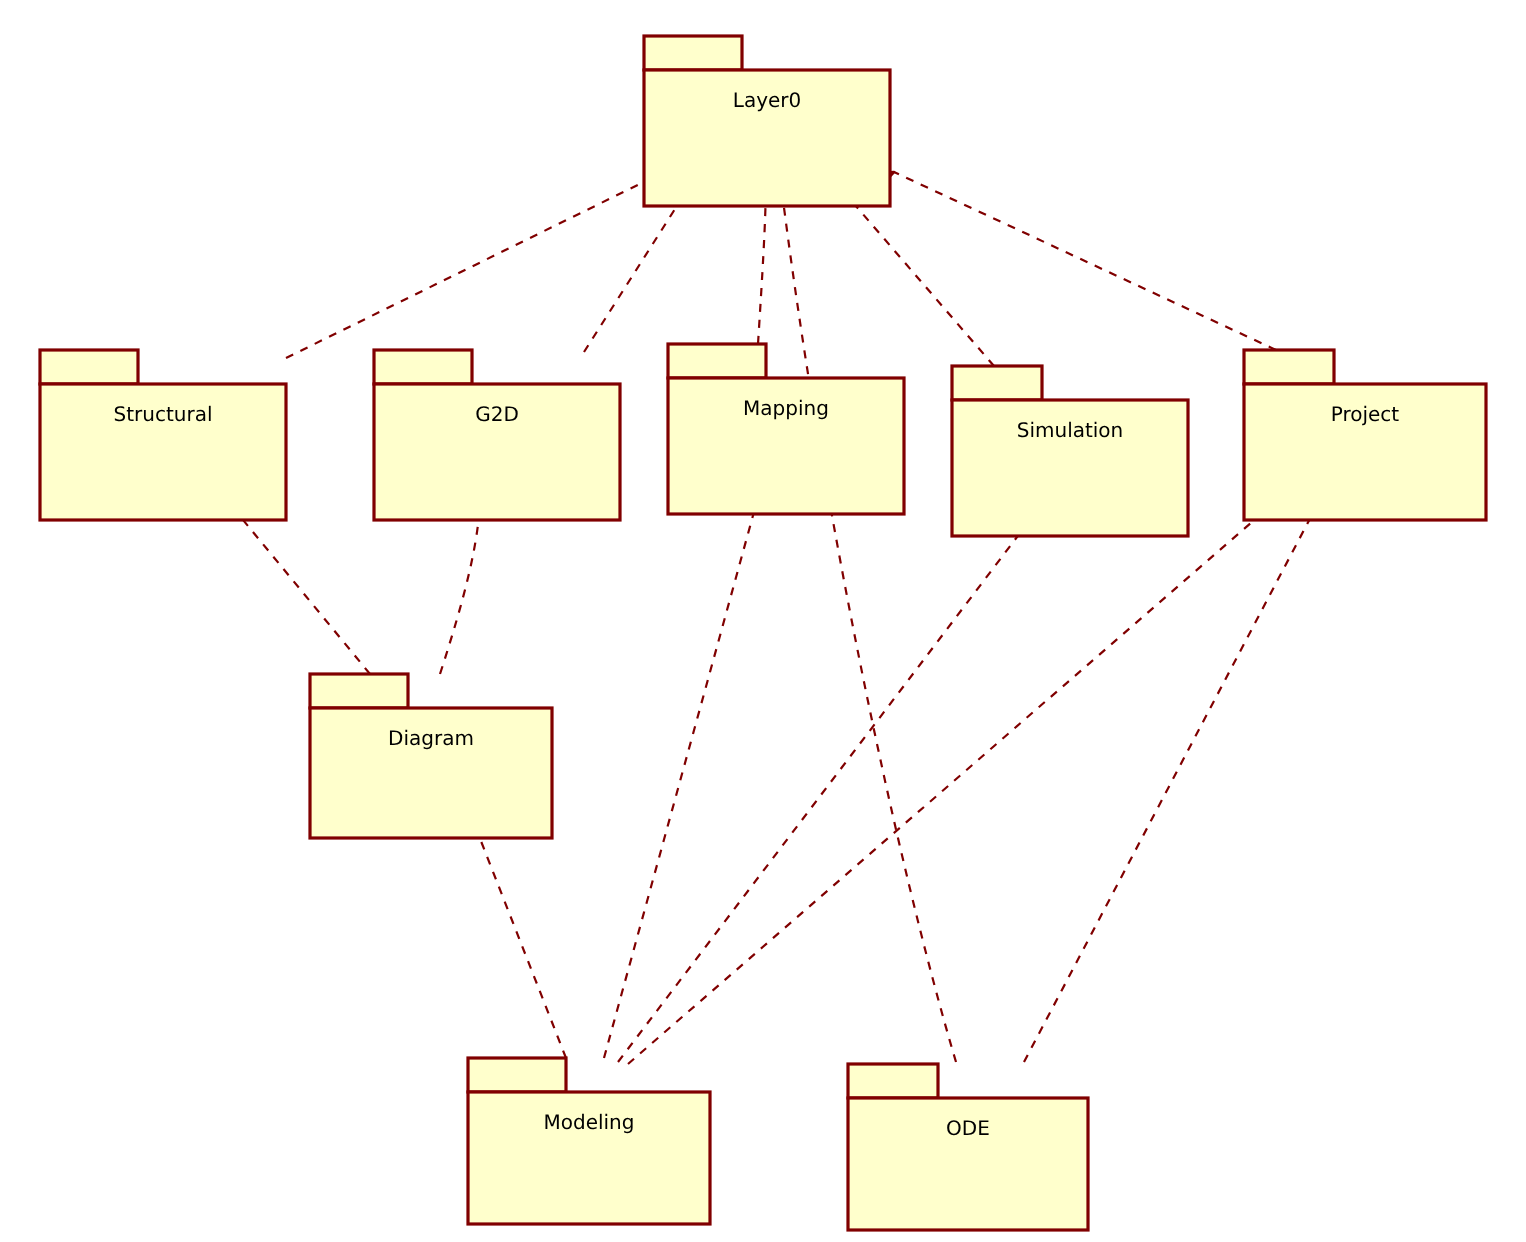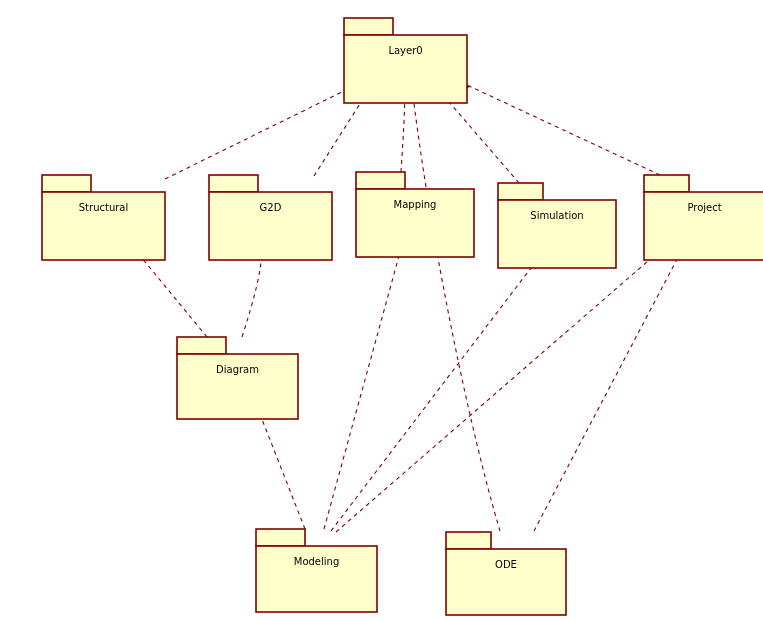--- a/index.html
+++ b/index.html
@@ -11,21 +11,20 @@
     width: 763px;
     height: 621px;
     font-family: "DejaVu Sans", "Liberation Sans", sans-serif;
     overflow: hidden;
   }
   #diagram-canvas {
     position: relative;
     width: 708px;
     height: 621px;
     background: #ffffff;
-    margin-left: 22px;
   }
   svg#uml-svg {
     display: block;
     width: 763px;
     height: 621px;
   }
   .pkg-body, .pkg-tab {
     stroke-width: 1.6;
   }
   .pkg-label {

